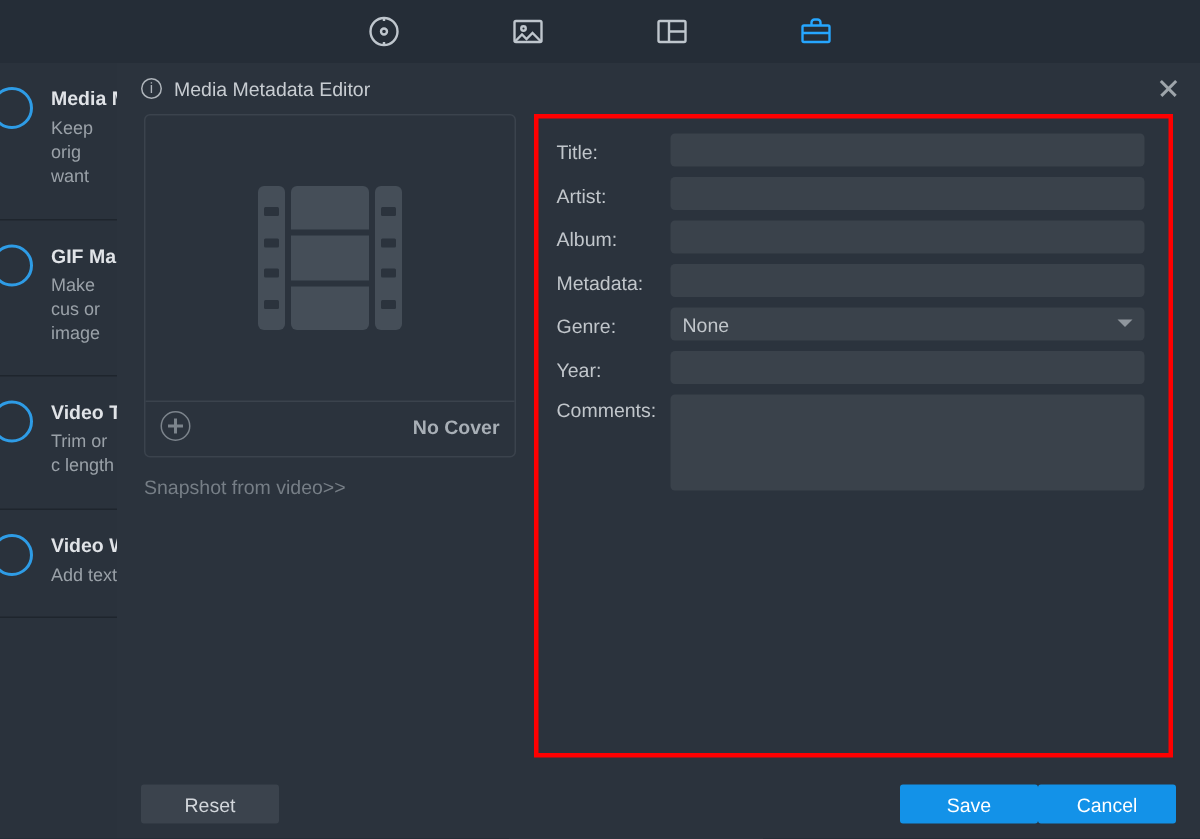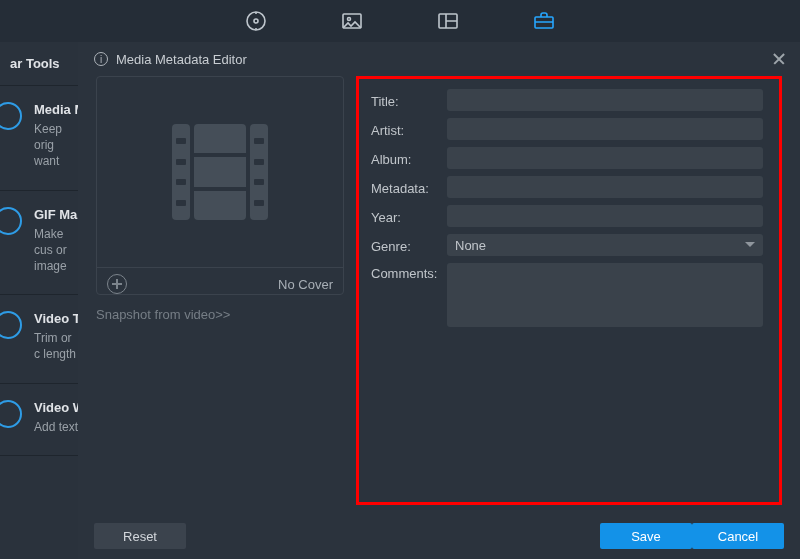--- a/index.html
+++ b/index.html
@@ -119,20 +119,22 @@
     display: flex;
     padding: 0 18px;
     flex: 1;
   }
 
   
   .cover-col { width: 248px; }
   .cover-frame {
     border: 1px solid #3b434d;
     border-radius: 4px;
+    padding-bottom: 10px;
+    font-weight: bold;
   }
   .cover-box {
     height: 190px;
     display: flex;
     align-items: center;
     justify-content: center;
   }
   .film-ico {
     width: 96px; height: 96px;
     display: flex;
@@ -254,21 +256,20 @@
   </div>
   <div class="ticon active">
     <svg viewBox="0 0 24 24">
         <rect x="3" y="8" width="18" height="11" rx="1"></rect>
         <path d="M3 13h18M9 8V6a2 2 0 0 1 2-2h2a2 2 0 0 1 2 2v2"></path>
       </svg>
   </div>
 </div>
 
 <div class="leftpanel">
-  <div class="lp-head">ar Tools</div>
   <div class="lp-item">
     <div class="circ"></div>
     <div class="tt">Media M</div>
     <div class="dd">Keep orig
 want</div>
   </div>
   <div class="lp-item">
     <div class="circ"></div>
     <div class="tt">GIF Mak</div>
     <div class="dd">Make cus
@@ -341,30 +342,30 @@
       </div>
       <div class="frow">
         <label>Album:</label>
         <input class="inp" value="" style="">
       </div>
       <div class="frow">
         <label>Metadata:</label>
         <input class="inp" value="" style="">
       </div>
       <div class="frow">
-        <label>Year:</label>
-        <input class="inp" value="" style="">
-      </div>
-      <div class="frow">
         <label>Genre:</label>
         <div class="sel">
           <span>None</span>
           <div class="caret"></div>
         </div>
       </div>
+      <div class="frow">
+        <label>Year:</label>
+        <input class="inp" value="" style="">
+      </div>
       <div class="frow top">
         <label>Comments:</label>
         <textarea class="ta" style=""></textarea>
       </div>
     </div>
   </div>
 
   <div class="footer">
     <button class="btn btn-reset">Reset</button>
     <div class="spacer"></div>

